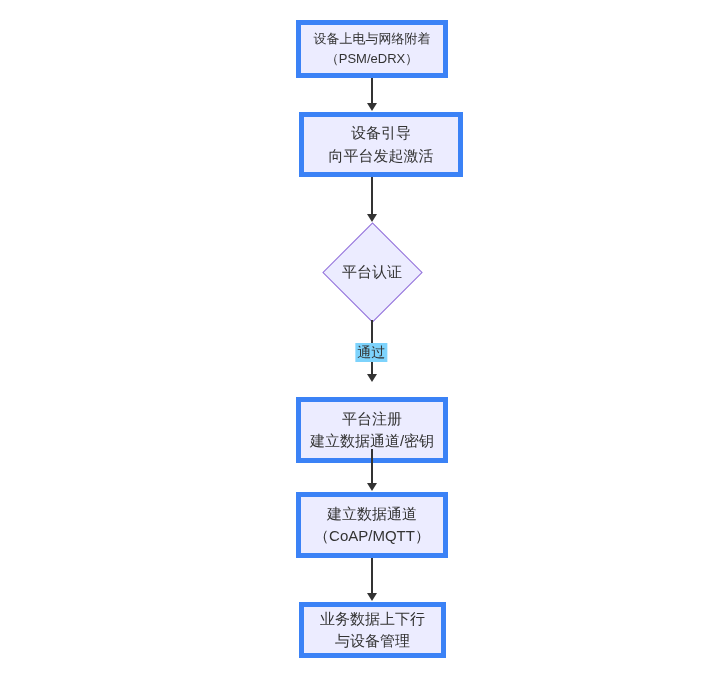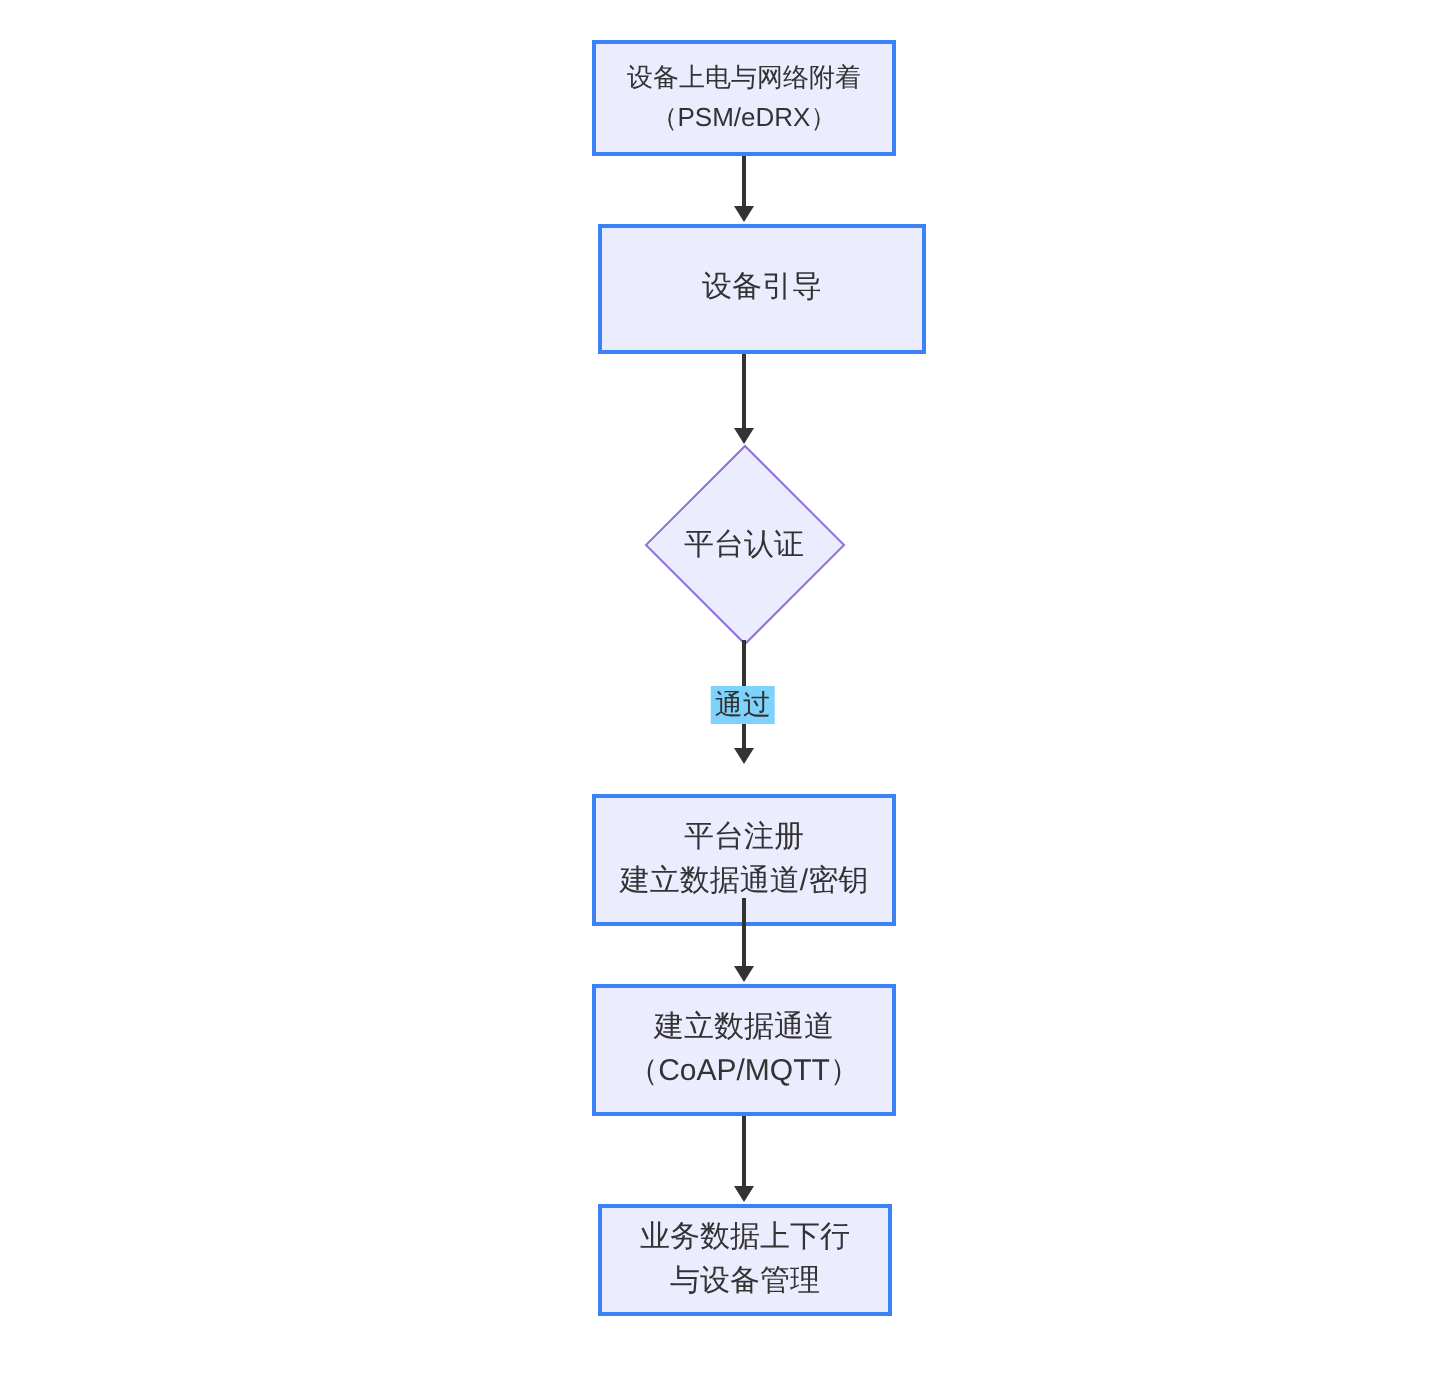--- a/index.html
+++ b/index.html
@@ -8,21 +8,21 @@
     width: 726px;
     height: 700px;
     background: #ffffff;
     font-family: "Liberation Sans", "DejaVu Sans", sans-serif;
     color: #333333;
     overflow: hidden;
   }
   .node {
     position: absolute;
     background: #ECECFF;
-    border: 2px solid #3b82f6;
+    border: 5px solid #3b82f6;
     display: flex;
     flex-direction: column;
     align-items: center;
     justify-content: center;
     text-align: center;
     font-size: 15px;
     line-height: 1.5;
     box-sizing: border-box;
   }
   .node-a { left: 296px; top: 20px;  width: 152px; height: 58px; font-size: 13px; line-height: 1.55; }
@@ -99,20 +99,21 @@
     <span>（PSM/eDRX）</span>
   </div>
 
   <div class="edge edge-ab">
     <div class="edge-line"></div>
     <div class="edge-head"></div>
   </div>
 
   <div class="node node-b">
     <span>设备引导</span>
+    <span>向平台发起激活</span>
   </div>
 
   <div class="edge edge-bc">
     <div class="edge-line"></div>
     <div class="edge-head"></div>
   </div>
 
   <div class="diamond-wrap">
     <div class="diamond-shape"></div>
     <span class="diamond-label">平台认证</span>

